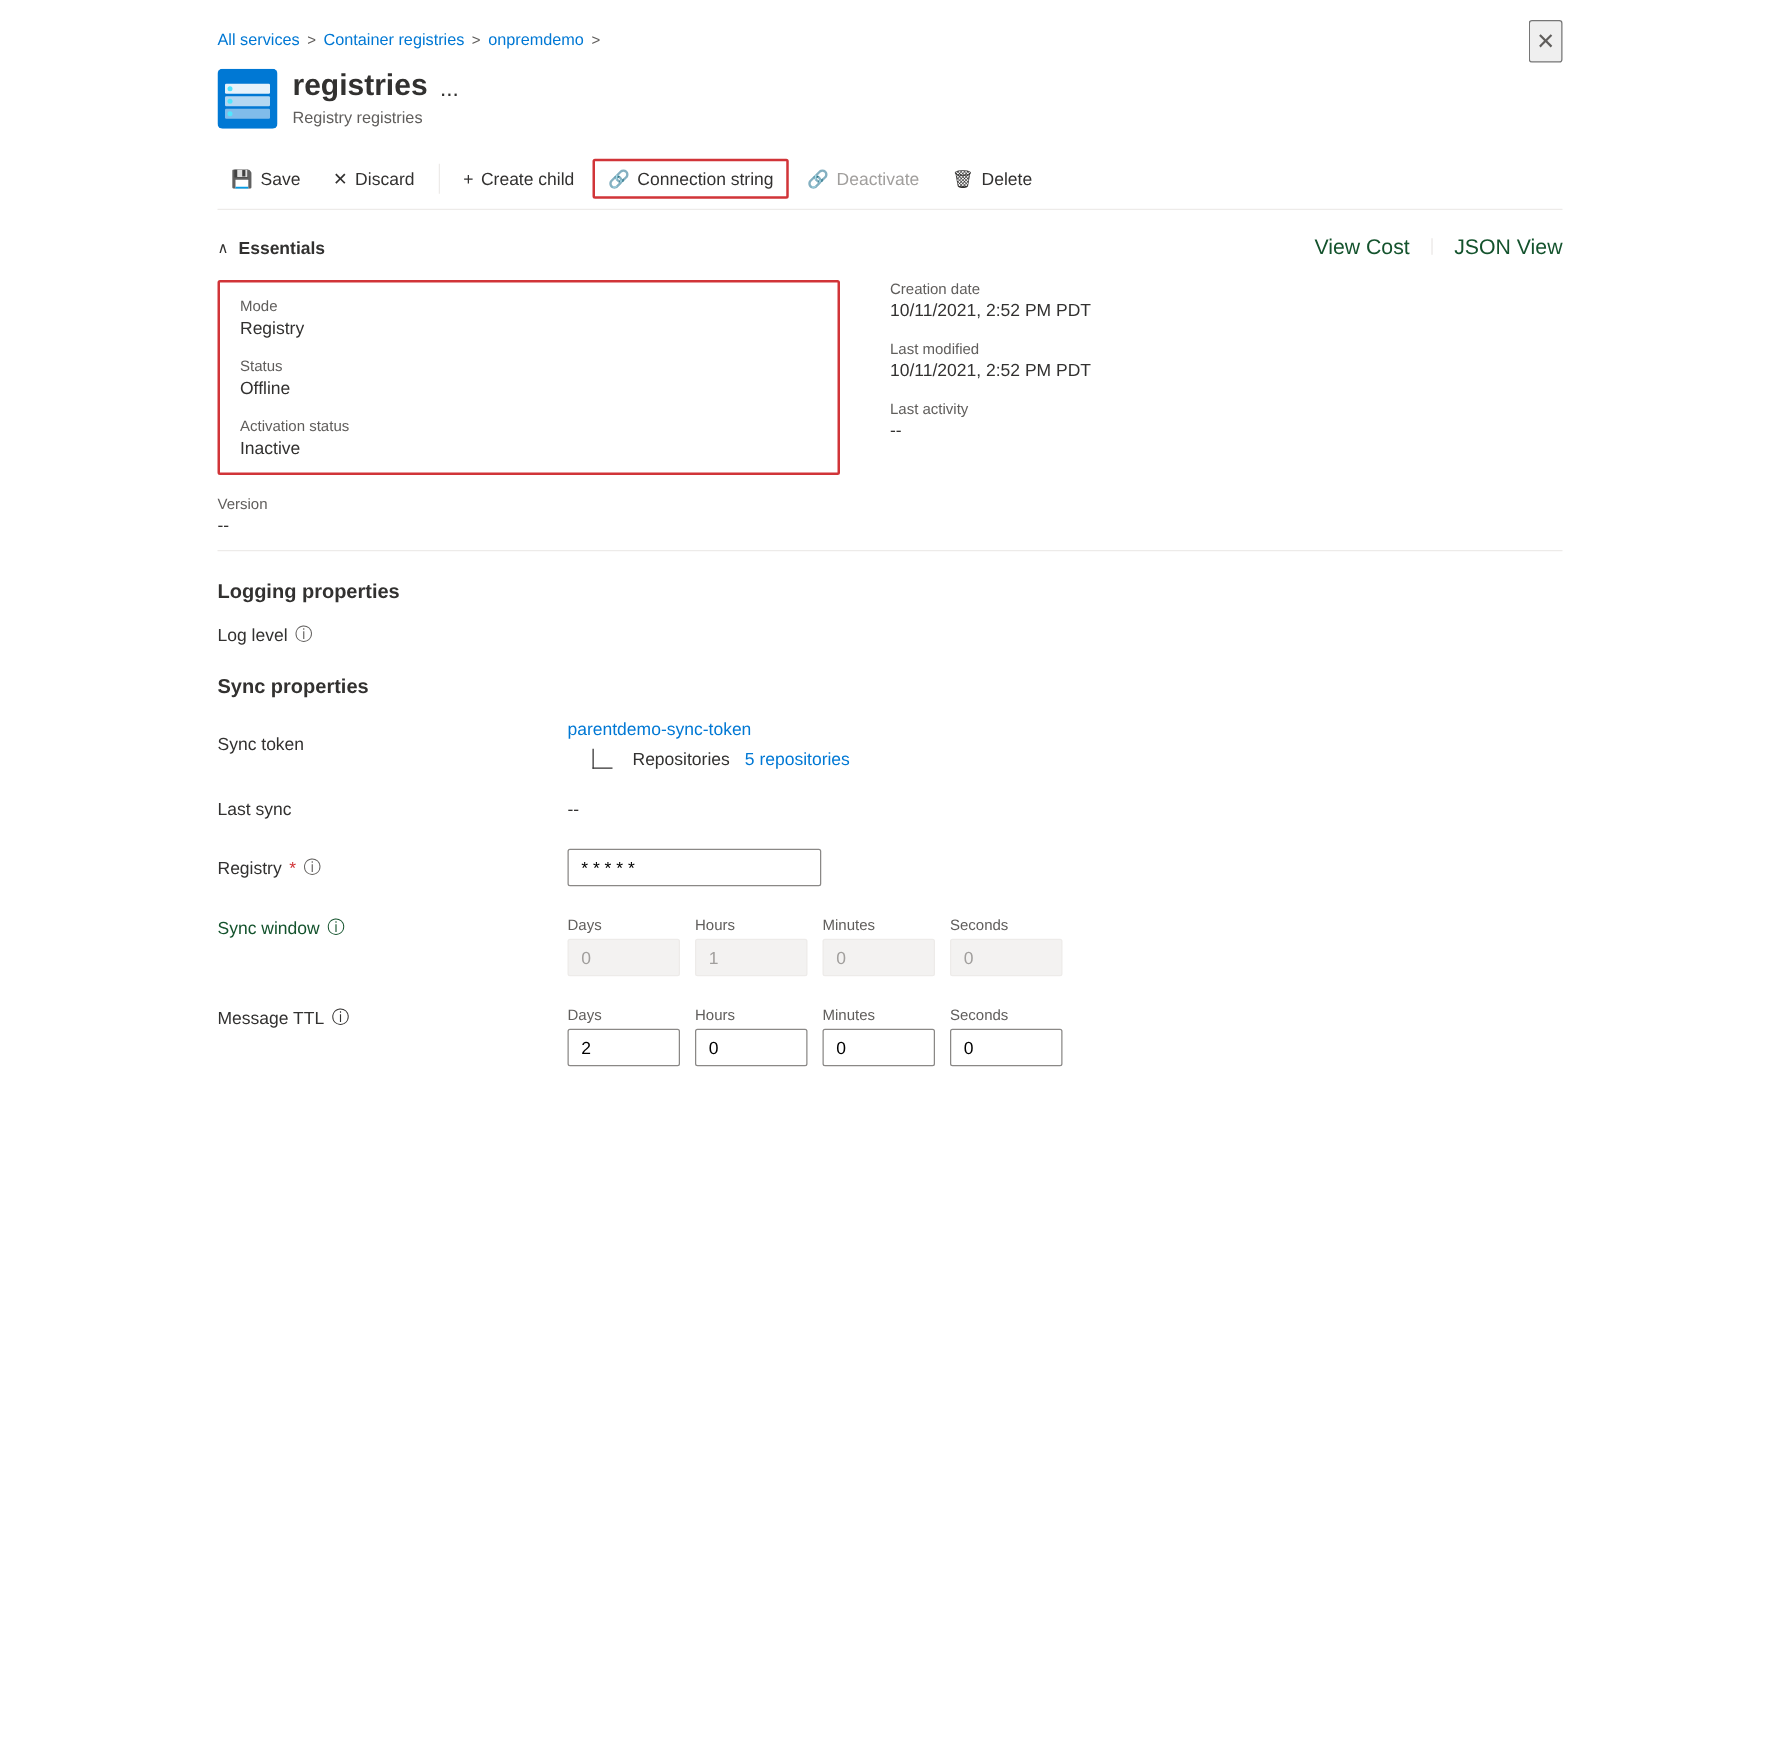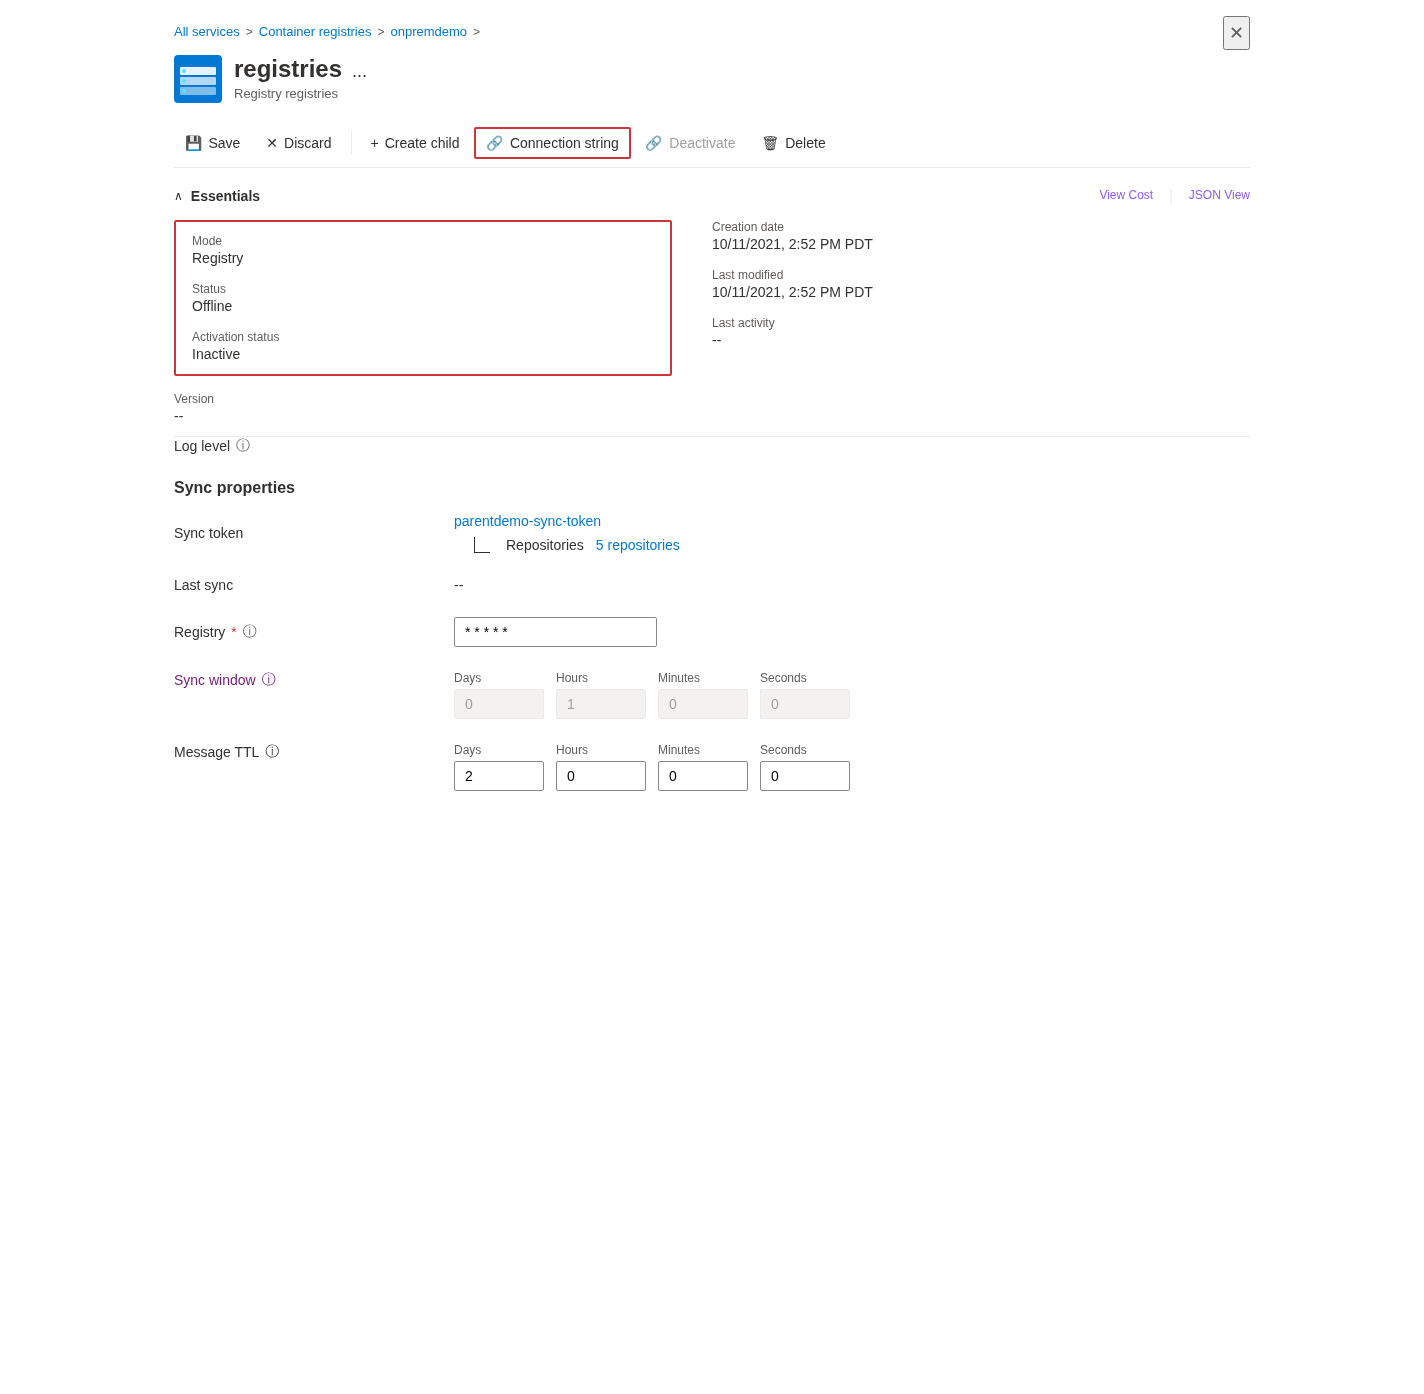--- a/index.html
+++ b/index.html
@@ -26,21 +26,21 @@
     .toolbar-btn { display: flex; align-items: center; gap: 6px; padding: 6px 10px; background: none; border: 1px solid transparent; cursor: pointer; font-size: 14px; color: #323130; border-radius: 2px; }
     .toolbar-btn.highlighted { border: 2px solid #d13438; color: #323130; border-radius: 2px; }
     .toolbar-btn.disabled { color: #a19f9d; cursor: default; }
     .toolbar-separator { width: 1px; height: 24px; background: #edebe9; margin: 0 4px; }
     .toolbar-icon { font-size: 14px; }
     
     
     .section-header { display: flex; align-items: center; gap: 8px; margin-bottom: 16px; }
     .section-title { font-size: 14px; font-weight: 600; }
     .section-actions { margin-left: auto; display: flex; gap: 16px; }
-    .section-actions a { color: #8b5cf6; text-decoration: none; font-size: 12px; }
+    .section-actions a { color: #14532d; text-decoration: none; font-size: 17px; }
     .section-actions .sep { color: #edebe9; }
     
     .essentials-grid { display: grid; grid-template-columns: 1fr 1fr; gap: 0; margin-bottom: 16px; }
     .essentials-left { border: 2px solid #d13438; border-radius: 2px; padding: 12px 16px; margin-right: 40px; }
     .essentials-right { padding: 0; }
     
     .field-group { margin-bottom: 16px; }
     .field-group:last-child { margin-bottom: 0; }
     .field-label { font-size: 12px; color: #605e5c; margin-bottom: 2px; }
     .field-value { font-size: 14px; color: #323130; font-weight: 400; }
@@ -63,21 +63,21 @@
     
     .static-value { font-size: 14px; color: #323130; }
     
     .sync-token-row { display: flex; flex-direction: column; gap: 8px; }
     .repositories-row { display: flex; align-items: center; gap: 12px; padding-left: 20px; }
     .tree-line { display: inline-block; width: 16px; height: 16px; border-left: 1px solid #323130; border-bottom: 1px solid #323130; margin-right: 4px; vertical-align: middle; }
     
     .input-field { border: 1px solid #8a8886; padding: 6px 10px; font-size: 14px; min-width: 200px; border-radius: 2px; background: #fff; }
     
     .sync-window-row { display: flex; align-items: flex-start; margin-bottom: 24px; }
-    .sync-window-label { width: 280px; flex-shrink: 0; display: flex; align-items: center; gap: 6px; color: #701a75; }
+    .sync-window-label { width: 280px; flex-shrink: 0; display: flex; align-items: center; gap: 6px; color: #14532d; }
     .time-inputs { display: flex; gap: 12px; }
     .time-input-group { display: flex; flex-direction: column; gap: 4px; }
     .time-input-label { font-size: 12px; color: #605e5c; }
     .time-input { border: 1px solid #edebe9; padding: 6px 10px; font-size: 14px; width: 90px; border-radius: 2px; background: #f3f2f1; color: #a19f9d; }
     
     .message-ttl-row { display: flex; align-items: flex-start; margin-bottom: 24px; }
     .message-ttl-label { width: 280px; flex-shrink: 0; display: flex; align-items: center; gap: 6px; }
     .ttl-inputs { display: flex; gap: 12px; }
     .ttl-input-group { display: flex; flex-direction: column; gap: 4px; }
     .ttl-input-label { font-size: 12px; color: #605e5c; }
@@ -193,20 +193,21 @@
       </div>
     </div>
 
     <div class="version-section">
       <div class="field-label">Version</div>
       <div class="field-value">--</div>
     </div>
   </div>
 
   <div>
+    <div class="section-heading">Logging properties</div>
     <div class="form-row">
       <div class="form-label">
         <span>Log level</span>
         <span class="info-icon">ⓘ</span>
       </div>
     </div>
   </div>
 
   <div>
     <div class="section-heading">Sync properties</div>

